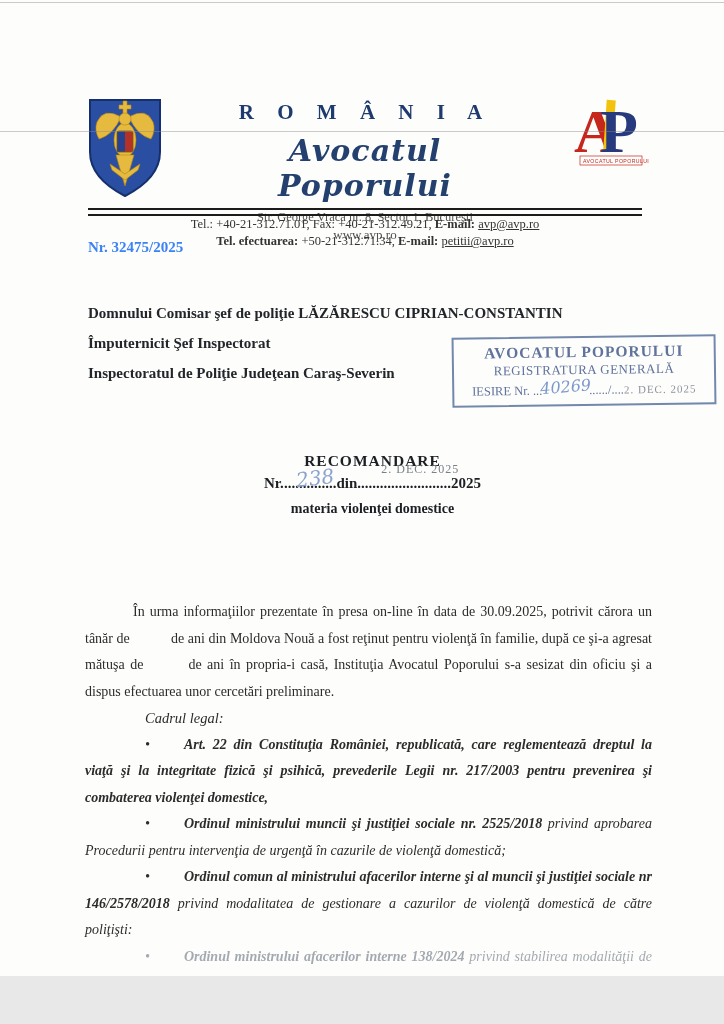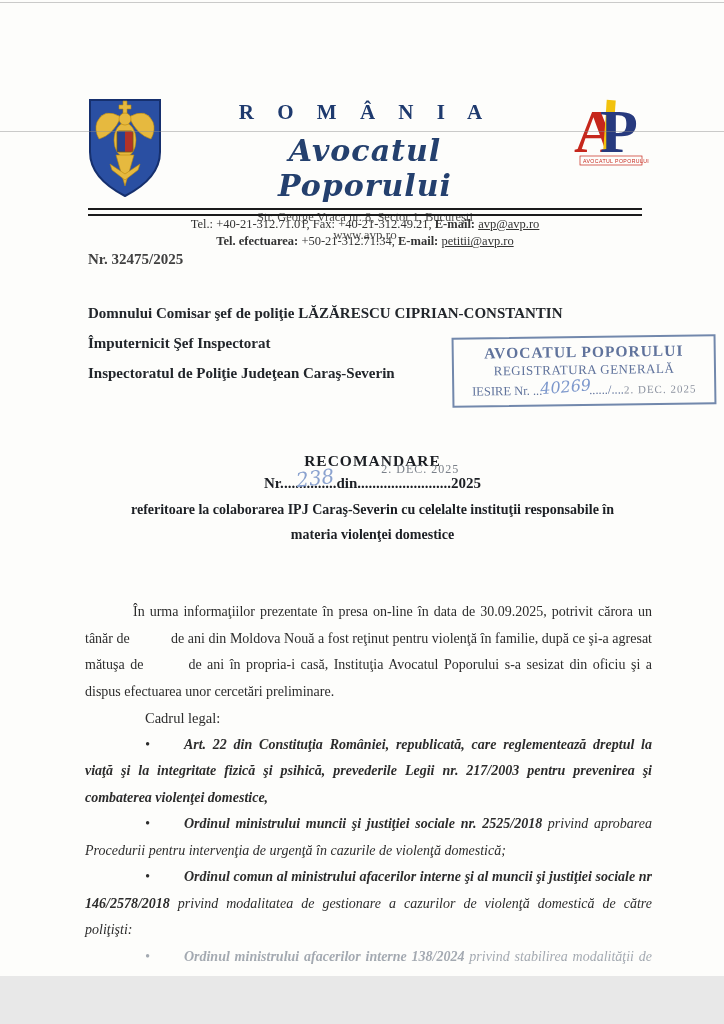--- a/index.html
+++ b/index.html
@@ -17,21 +17,21 @@
                font-size:30px;color:#24406e;letter-spacing:1px;}
   .address{margin-top:7px;font-size:12.5px;color:#50504e;}
   .website{margin-top:2px;font-size:13px;color:#50504e;}
   .ap-logo{position:absolute;left:572px;top:86px;width:80px;height:100px;}
 
   .double-rule{position:absolute;left:88px;top:208px;width:554px;height:4px;
                border-top:2px solid #1b1b1b;border-bottom:2px solid #1b1b1b;}
   .contact{position:absolute;left:88px;top:216px;width:554px;text-align:center;
            font-size:12.5px;line-height:17px;color:#333;}
 
-  .ref-number{position:absolute;left:88px;top:251px;font-weight:bold;font-size:15px;color:#404040;}
+  .ref-number{position:absolute;left:88px;top:239px;font-weight:bold;font-size:15px;color:#3b82f6;}
   .addressee{position:absolute;left:88px;top:298px;font-weight:bold;font-size:15px;
              line-height:30px;color:#22262b;}
 
   
   .stamp{position:absolute;left:452px;top:336px;width:252px;padding:5px 4px 6px;
          border:2px solid #7288ac;transform:rotate(-0.8deg);text-align:center;color:#60739c;}
   .stamp-l1{font-size:15.5px;font-weight:bold;letter-spacing:1px;}
   .stamp-l2{font-size:13px;letter-spacing:.5px;margin-top:1px;}
   .stamp-l3{font-size:12.5px;margin-top:1px;white-space:nowrap;}
   .stamp-hand{font-family:"DejaVu Serif",serif;font-style:italic;font-size:16px;color:#7d98cc;
@@ -53,21 +53,21 @@
   
   .body-text{position:absolute;left:85px;top:599px;width:567px;font-size:14px;
              line-height:26.5px;text-align:justify;color:#2c2c2c;}
   .para{margin:0;}
   .para.indent{text-indent:48px;}
   .para.legal{text-indent:60px;font-size:14.5px;}
   .para.bullet{text-indent:60px;font-style:italic;}
   .para.faded{color:rgba(74,86,104,.5);filter:blur(.35px);}
   .gap{display:inline-block;}
   .b{font-weight:bold;}
-  .i{}
+  .i{font-style:italic;}
   .u{text-decoration:underline;}
 
   .page-num{position:absolute;left:630px;top:993px;font-size:12.5px;color:#6a6a6a;}
 </style>
 </head>
 <body>
 
 <div class="page">
 
   <div class="scan-line top"></div>
@@ -125,21 +125,20 @@
 
   <div class="stamp">
     <div class="stamp-l1">AVOCATUL POPORULUI</div>
     <div class="stamp-l2">REGISTRATURA GENERALĂ</div>
     <div class="stamp-l3"><span>IESIRE Nr.</span> <span>...</span><span class="stamp-hand">40269</span><span>....../....</span><span class="stamp-date">2. DEC. 2025</span></div>
   </div>
 
   <div class="title-block">
     <div class="rec-title">RECOMANDARE</div>
     <div class="nr-line"><span class="b">Nr.</span><span class="dots-wrap"><span>..............</span><span class="nr-hand">238</span></span><span class="b">din</span><span class="dots-wrap"><span>.........................</span><span class="stamp-date-inline">2. DEC. 2025</span></span><span class="b">2025</span></div>
-    <div class="subject1">referitoare la colaborarea IPJ Caraş-Severin cu celelalte instituţii responsabile în</div>
     <div class="subject2">materia violenţei domestice</div>
   </div>
 
   <div class="body-text">
       <div class="para indent"><span>În urma informaţiilor prezentate în presa on-line în data de 30.09.2025, potrivit cărora un tânăr de </span><span class="gap" style="width: 34px;"></span><span> de ani din Moldova Nouă a fost reţinut pentru violenţă în familie, după ce şi-a agresat mătuşa de </span><span class="gap" style="width: 34px;"></span><span> de ani în propria-i casă, Instituţia Avocatul Poporului s-a sesizat din oficiu şi a dispus efectuarea unor cercetări preliminare.</span></div>
       <div class="para legal"><span class="i">Cadrul legal:</span></div>
       <div class="para bullet"><span>•</span><span class="gap" style="width: 34px;"></span><span class="b">Art. 22 din Constituţia României, republicată, care reglementează dreptul la viaţă şi la integritate fizică şi psihică, prevederile Legii nr. 217/2003 pentru prevenirea şi combaterea violenţei domestice,</span></div>
       <div class="para bullet"><span>•</span><span class="gap" style="width: 34px;"></span><span class="b">Ordinul ministrului muncii şi justiţiei sociale nr. 2525/2018</span><span> privind aprobarea Procedurii pentru intervenţia de urgenţă în cazurile de violenţă domestică;</span></div>
       <div class="para bullet"><span>•</span><span class="gap" style="width: 34px;"></span><span class="b">Ordinul comun al ministrului afacerilor interne şi al muncii şi justiţiei sociale nr 146/2578/2018</span><span> privind modalitatea de gestionare a cazurilor de violenţă domestică de către poliţişti:</span></div>
       <div class="para bullet faded"><span>•</span><span class="gap" style="width: 34px;"></span><span class="b">Ordinul ministrului afacerilor interne 138/2024</span><span> privind stabilirea modalităţii de gestionare de către poliţişti a cazurilor privind actele de violenţă</span></div>

